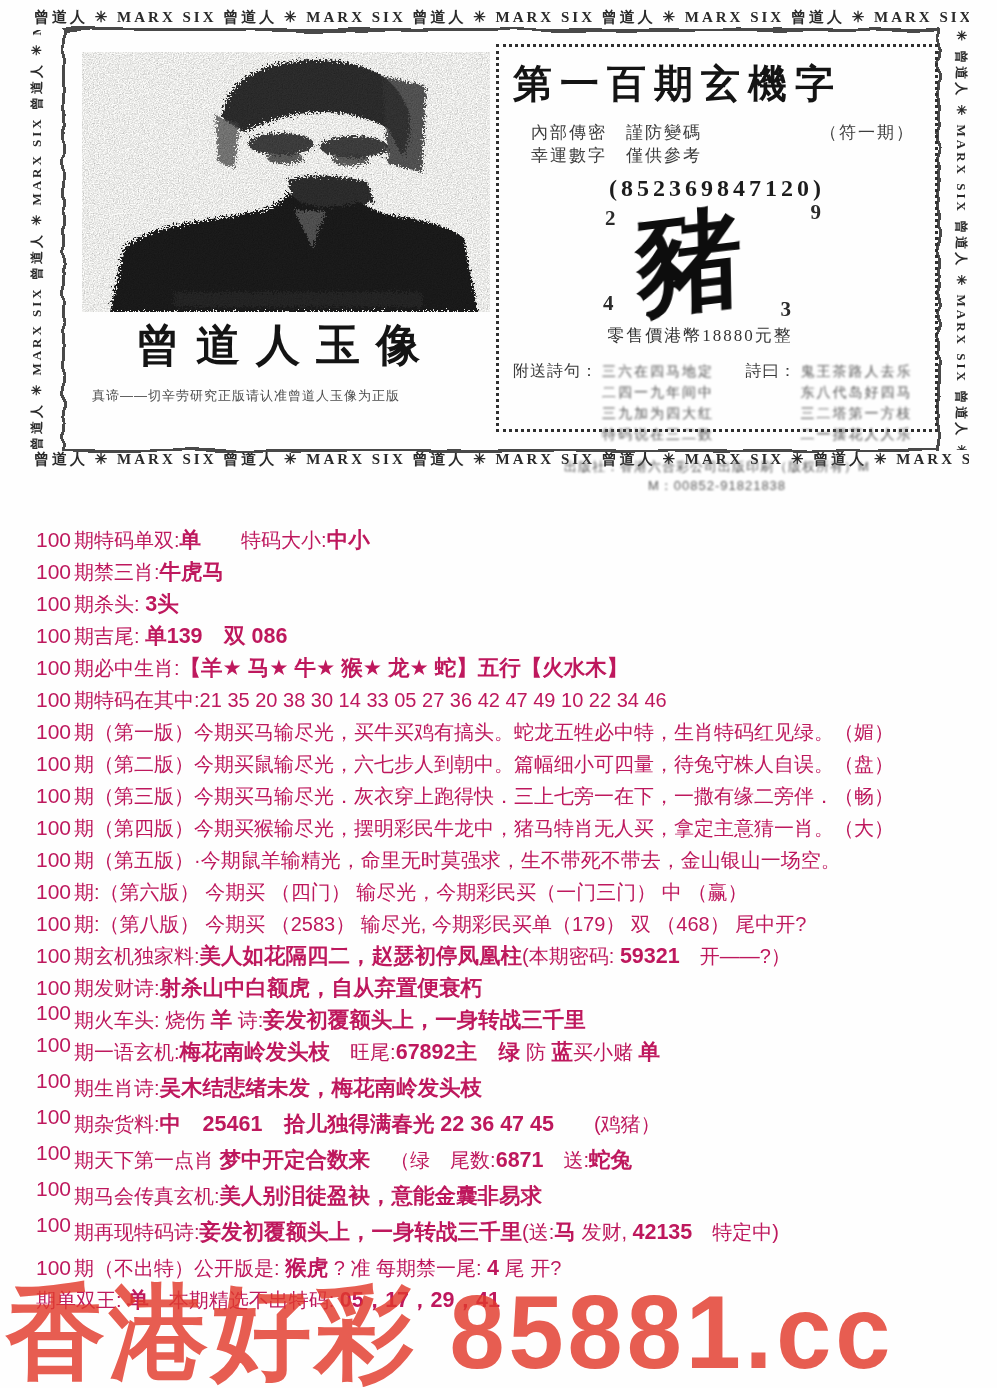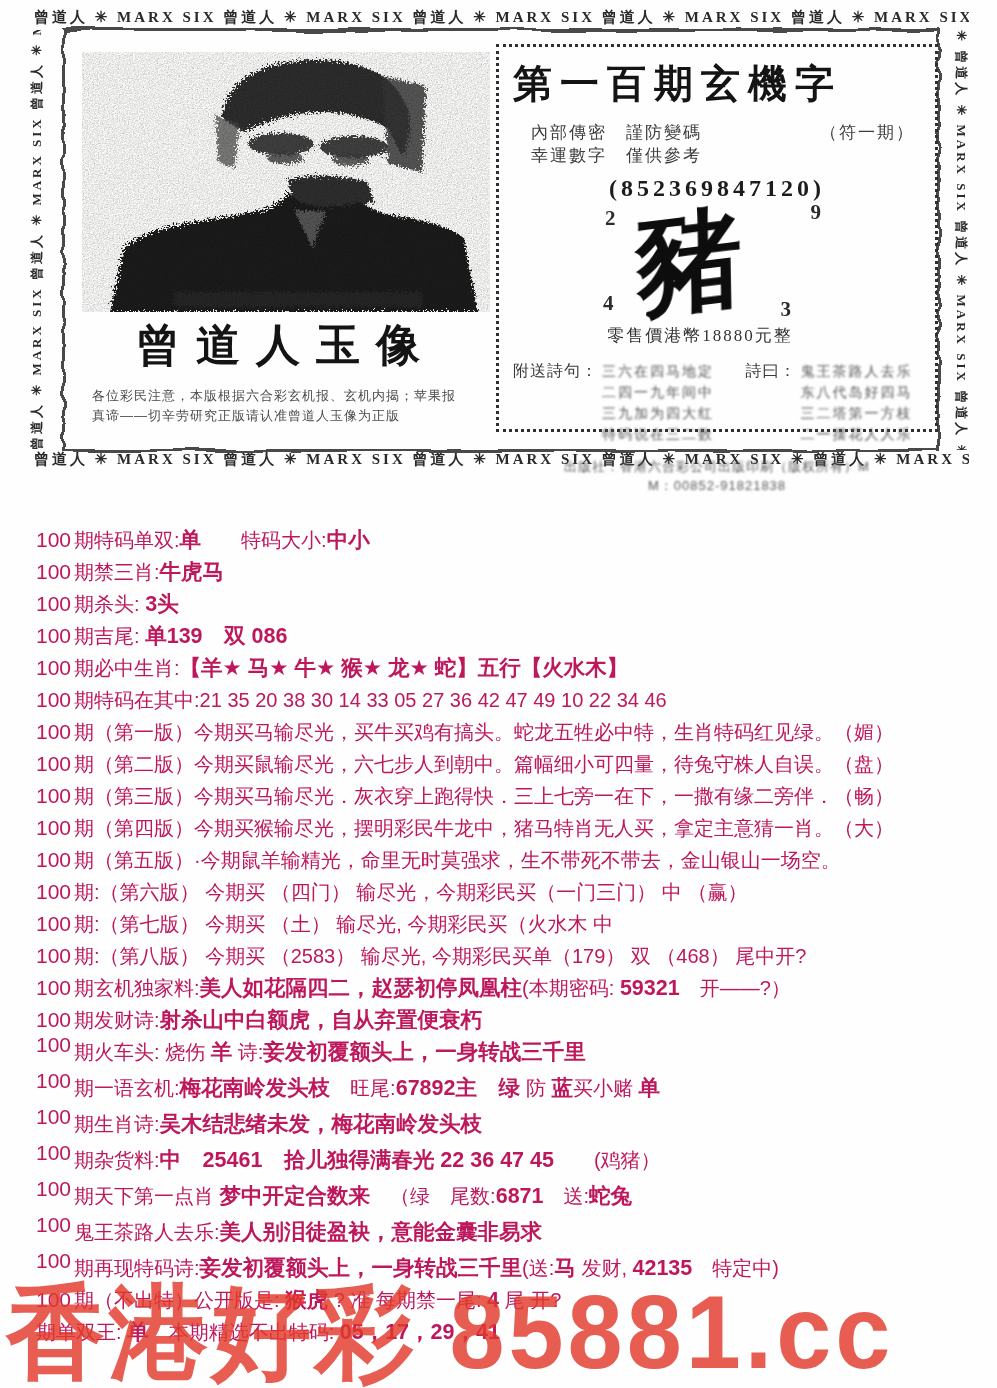--- a/index.html
+++ b/index.html
@@ -134,21 +134,20 @@
         <ellipse cx="248" cy="166" rx="26" ry="8" fill="#333" opacity=".6"></ellipse>
         <path d="M28,260 L42,196 Q64,176 124,168 L182,158 Q202,150 206,140 L218,150 Q242,160 276,150 L302,162 Q362,170 382,186 L396,260 Z" fill="#1d1d1d"></path>
         <path d="M212,158 L230,196 L244,160 Z" fill="#fdfdfb" opacity=".25"></path>
         <rect x="92" y="240" width="248" height="15" fill="#2a2a2a" opacity=".85"></rect>
       </g>
       <rect x="0" y="0" width="408" height="260" filter="url(#noisef)" opacity=".38"></rect>
     </svg>
   </div>
   <div class="caption">曾道人玉像</div>
   <div class="photo-notes">
-    <div>各位彩民注意，本版根据六合彩玄机报、玄机内揭；苹果报</div>
     <div>真谛——切辛劳研究正版请认准曾道人玉像为正版</div>
   </div>
 
   <div class="infobox">
     <div class="ib-title">第一百期玄機字</div>
     <div class="ib-meta">
       <div class="row1">
         <span>內部傳密　謹防變碼</span>
         <span>（符一期）</span>
       </div>
@@ -195,30 +194,29 @@
       <div class="line"><span class="num">100</span><span>期杀头: </span><span class="v">3头</span></div>
       <div class="line"><span class="num">100</span><span>期吉尾: </span><span class="v">单139　双 086</span></div>
       <div class="line"><span class="num">100</span><span>期必中生肖:</span><span class="v">【羊★ 马★ 牛★ 猴★ 龙★ 蛇】五行【火水木】</span></div>
       <div class="line"><span class="num">100</span><span>期特码在其中:</span><span>21 35 20 38 30 14 33 05 27 36 42 47 49 10 22 34 46</span></div>
       <div class="line"><span class="num">100</span><span>期（第一版）今期买马输尽光，买牛买鸡有搞头。蛇龙五牲必中特，生肖特码红见绿。（媚）</span></div>
       <div class="line"><span class="num">100</span><span>期（第二版）今期买鼠输尽光，六七步人到朝中。篇幅细小可四量，待兔守株人自误。（盘）</span></div>
       <div class="line"><span class="num">100</span><span>期（第三版）今期买马输尽光．灰衣穿上跑得快．三上七旁一在下，一撒有缘二旁伴．（畅）</span></div>
       <div class="line"><span class="num">100</span><span>期（第四版）今期买猴输尽光，摆明彩民牛龙中，猪马特肖无人买，拿定主意猜一肖。（大）</span></div>
       <div class="line"><span class="num">100</span><span>期（第五版）·今期鼠羊输精光，命里无时莫强求，生不带死不带去，金山银山一场空。</span></div>
       <div class="line"><span class="num">100</span><span>期:（第六版） 今期买 （四门） 输尽光，今期彩民买（一门三门） 中 （赢）</span></div>
-      <div class="line"><span class="num">100</span><span>期:（第七版） 今期买 （土） 输尽光, 今期彩民买（火水木 中</span></div>
       <div class="line"><span class="num">100</span><span>期:（第八版） 今期买 （2583） 输尽光, 今期彩民买单（179） 双 （468） 尾中开?</span></div>
       <div class="line"><span class="num">100</span><span>期玄机独家料:</span><span class="v">美人如花隔四二，赵瑟初停凤凰柱</span><span>(本期密码: </span><span class="v">59321</span><span>　开——?）</span></div>
       <div class="line"><span class="num">100</span><span>期发财诗:</span><span class="v">射杀山中白额虎，自从弃置便衰朽</span></div>
       <div class="line raised"><span class="num">100</span><span>期火车头: 烧伤 </span><span class="v">羊</span><span> 诗:</span><span class="v">妾发初覆额头上，一身转战三千里</span></div>
       <div class="line raised"><span class="num">100</span><span>期一语玄机:</span><span class="v">梅花南岭发头枝</span><span>　旺尾:</span><span class="v">67892主</span><span class="v">　绿 </span><span>防 </span><span class="v">蓝</span><span>买小赌 </span><span class="v">单</span></div>
       <div class="line raised"><span class="num">100</span><span>期生肖诗:</span><span class="v">吴木结悲绪未发，梅花南岭发头枝</span></div>
       <div class="line raised"><span class="num">100</span><span>期杂货料:</span><span class="v">中　25461　拾儿独得满春光 22 36 47 45</span><span>　　(鸡猪）</span></div>
       <div class="line raised"><span class="num">100</span><span>期天下第一点肖 </span><span class="v">梦中开定合数来</span><span>　（绿　尾数:</span><span class="v">6871</span><span>　送:</span><span class="v">蛇兔</span></div>
-      <div class="line raised"><span class="num">100</span><span>鬼王茶路人去乐:</span><span class="v">美人别泪徒盈袂，意能金囊非易求</span></div>
+      <div class="line raised"><span class="num">100</span><span>期马会传真玄机:</span><span class="v">美人别泪徒盈袂，意能金囊非易求</span></div>
       <div class="line raised"><span class="num">100</span><span>期再现特码诗:</span><span class="v">妾发初覆额头上，一身转战三千里</span><span>(送:</span><span class="v">马</span><span> 发财, </span><span class="v">42135</span><span>　特定中)</span></div>
       <div class="line"><span class="num">100</span><span>期（不出特）公开版是: </span><span class="v">猴虎</span><span> ? 准 每期禁一尾: </span><span class="v">4</span><span> 尾 开?</span></div>
       <div class="line"><span>期单双王: </span><span class="v">单</span><span>　本期精选不出特码: </span><span class="v">05，17，29，41</span></div>
     </div>
 
   <div class="watermark">香港好彩 85881.cc</div>
 
 </div>
 
 </body></html>

